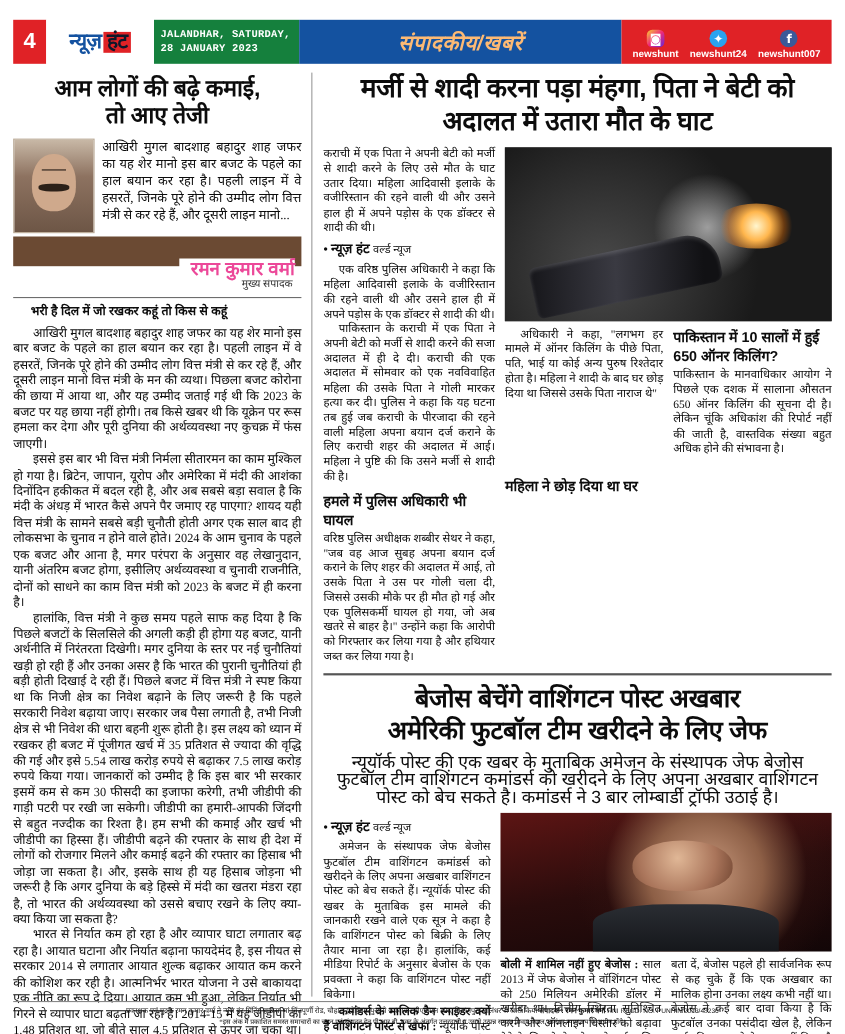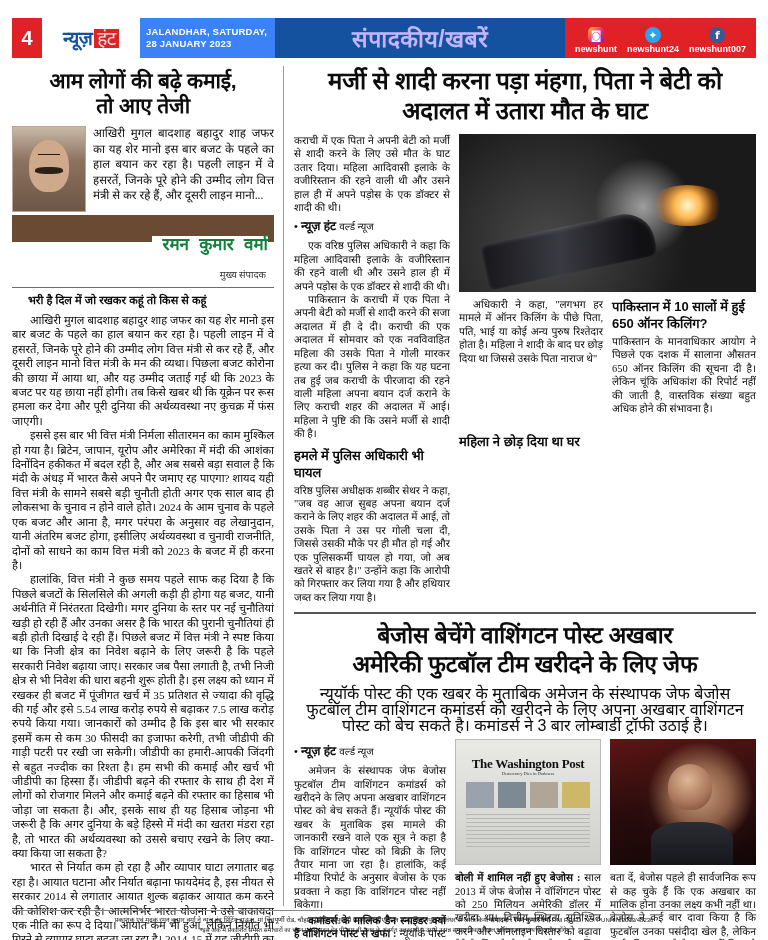--- a/index.html
+++ b/index.html
@@ -58,53 +58,54 @@
     line-height: 1;
   }
   .mh-logo-a {
     color: #1452a0;
     font-family: "Liberation Sans", sans-serif;
     font-weight: bold;
     font-size: 19px;
     letter-spacing: -0.5px;
   }
   .mh-logo-b {
-    color: #e5e5e5;
+    color: #0f172a;
     background: #e02226;
     font-family: "Liberation Sans", sans-serif;
-    font-weight: normal;
+    font-weight: bold;
     font-size: 19px;
     padding: 0 3px;
     letter-spacing: -0.5px;
   }
   .mh-date {
-    background: #3b82f6;
+    background: #15803d;
     color: #ffffff;
-    font-family: Liberation Sans, sans-serif;
+    font-family: Liberation Mono, monospace;
     font-weight: bold;
     font-size: 9.5px;
     line-height: 12px;
     padding: 0 8px 0 6px;
     display: flex;
     flex-direction: column;
     justify-content: center;
     letter-spacing: 0.2px;
     white-space: nowrap;
   }
   .mh-section {
     background: #1452a0;
-    color: #c4b5fd;
+    color: #fdba74;
     flex: 1 1 auto;
     display: flex;
     align-items: center;
     justify-content: center;
     font-family: "Liberation Sans", sans-serif;
     font-weight: bold;
-    font-size: 23px;
+    font-size: 19px;
     letter-spacing: 0.5px;
+    font-style: italic;
   }
   .mh-social {
     background: #e02226;
     display: flex;
     align-items: flex-end;
     gap: 10px;
     padding: 2px 10px 3px 10px;
   }
   .soc {
     display: flex;
@@ -208,41 +209,41 @@
   .author-band {
     margin-top: 3px;
     background: #6b4a33;
     height: 27px;
     display: flex;
     align-items: center;
     justify-content: flex-end;
     padding-right: 8px;
   }
   .author-name {
-    color: #15803d;
-    font-family: Liberation Mono, monospace;
+    color: #ec4899;
+    font-family: Liberation Sans, sans-serif;
     font-weight: bold;
     font-size: 17px;
     position: relative;
     top: 6px;
     background: #fff;
     padding-left: 10px;
   }
   .author-name-holder {
     position: relative;
     margin-top: -16px;
     text-align: right;
     padding-right: 6px;
   }
   .author-role {
     text-align: right;
     font-size: 9.6px;
     color: #333;
     padding-right: 8px;
-    margin-top: 19px;
+    margin-top: 2px;
     font-family: "Liberation Serif", serif;
   }
   .rule-dbl {
     border-top: 1px solid #6d6d6d;
     margin: 6px 0 5px 0;
   }
   .couplet {
     font-family: "Liberation Sans", sans-serif;
     font-weight: bold;
     font-size: 11.2px;
@@ -575,33 +576,20 @@
             <p>अमेजन के संस्थापक जेफ बेजोस फुटबॉल टीम वाशिंगटन कमांडर्स को खरीदने के लिए अपना अखबार वाशिंगटन पोस्ट को बेच सकते हैं। न्यूयॉर्क पोस्ट की खबर के मुताबिक इस मामले की जानकारी रखने वाले एक सूत्र ने कहा है कि वाशिंगटन पोस्ट को बिक्री के लिए तैयार माना जा रहा है। हालांकि, कई मीडिया रिपोर्ट के अनुसार बेजोस के एक प्रवक्ता ने कहा कि वाशिंगटन पोस्ट नहीं बिकेगा।</p>
             <p class="ptxt" style="margin-top:2px;">
               <b>कमांडर्स के मालिक डैन स्नाइडर क्यों हैं वॉशिंगटन पोस्ट से खफा :</b>
               <span>न्यूयॉर्क पोस्ट के मुताबिक बेजोस फुटबॉल टीम वाशिंगटन कमांडर्स को इसके मालिक डैन स्नाइडर से खरीदने के लिए रास्ते तलाश रहे हैं। कमांडर्स 1983, 1988 और 1992 में लोम्बार्डी ट्रॉफी उठाते हुए तीन सुपर बाउल्स जीत चुके हैं। बेजोस को परेशानी का सामना करना पड़ रहा है, क्योंकि वॉशिंगटन कमांडर्स के मालिक डैन स्नाइडर वॉशिंगटन पोस्ट में प्रकाशित की गई खबरों की सीरीज से अभी भी नाराज हैं। यौन उत्पीड़न से जुड़ी खबरों में स्नाइडर को जिम्मेदार बताया गया था।</span>
             </p>
           </div>
 
           <div class="tcol">
             <div class="colwrap-2">
               <div class="tcol">
-                <div class="photo-wp">
-                  <div class="wp-title">The Washington Post</div>
-                  <div class="wp-sub">Democracy Dies in Darkness</div>
-                  <div class="wp-thumbs">
-                    <div class="wp-thumb"></div>
-                    <div class="wp-thumb t2"></div>
-                    <div class="wp-thumb t3"></div>
-                    <div class="wp-thumb t4"></div>
-                  </div>
-                  <div class="wp-lines"></div>
-                </div>
-              </div>
-              <div class="tcol">
                 <div class="photo-bezos"></div>
               </div>
             </div>
 
             <div class="colwrap-2" style="margin-top:6px;">
               <div class="tcol">
                 <p class="ptxt noind">
                   <b>बोली में शामिल नहीं हुए बेजोस :</b>
                   <span>साल 2013 में जेफ बेजोस ने वॉशिंगटन पोस्ट को 250 मिलियन अमेरिकी डॉलर में खरीदा था। वित्तीय स्थिरता सुनिश्चित करने और ऑनलाइन विस्तार को बढ़ावा देने के लिए बेजोस ने इसके पूर्व मालिक डोनाल्ड ग्राहम से अखबार को खरीदा था। इस बीच व्यापार और संस्कृति पर खेल के प्रभाव को कवर करने वाले ऑक्सिस स्पोर्ट्स ने बताया कि स्नाइडर बेजोस को अपनी टीम बेचना नहीं चाहते हैं। कमांडर्स ने पिछले सप्ताह संभावित खरीदारों से पहले दौर की बोलियों को स्वीकार कर लिया था, लेकिन बेजोस इसमें शामिल नहीं थे।</span>
                 </p>

